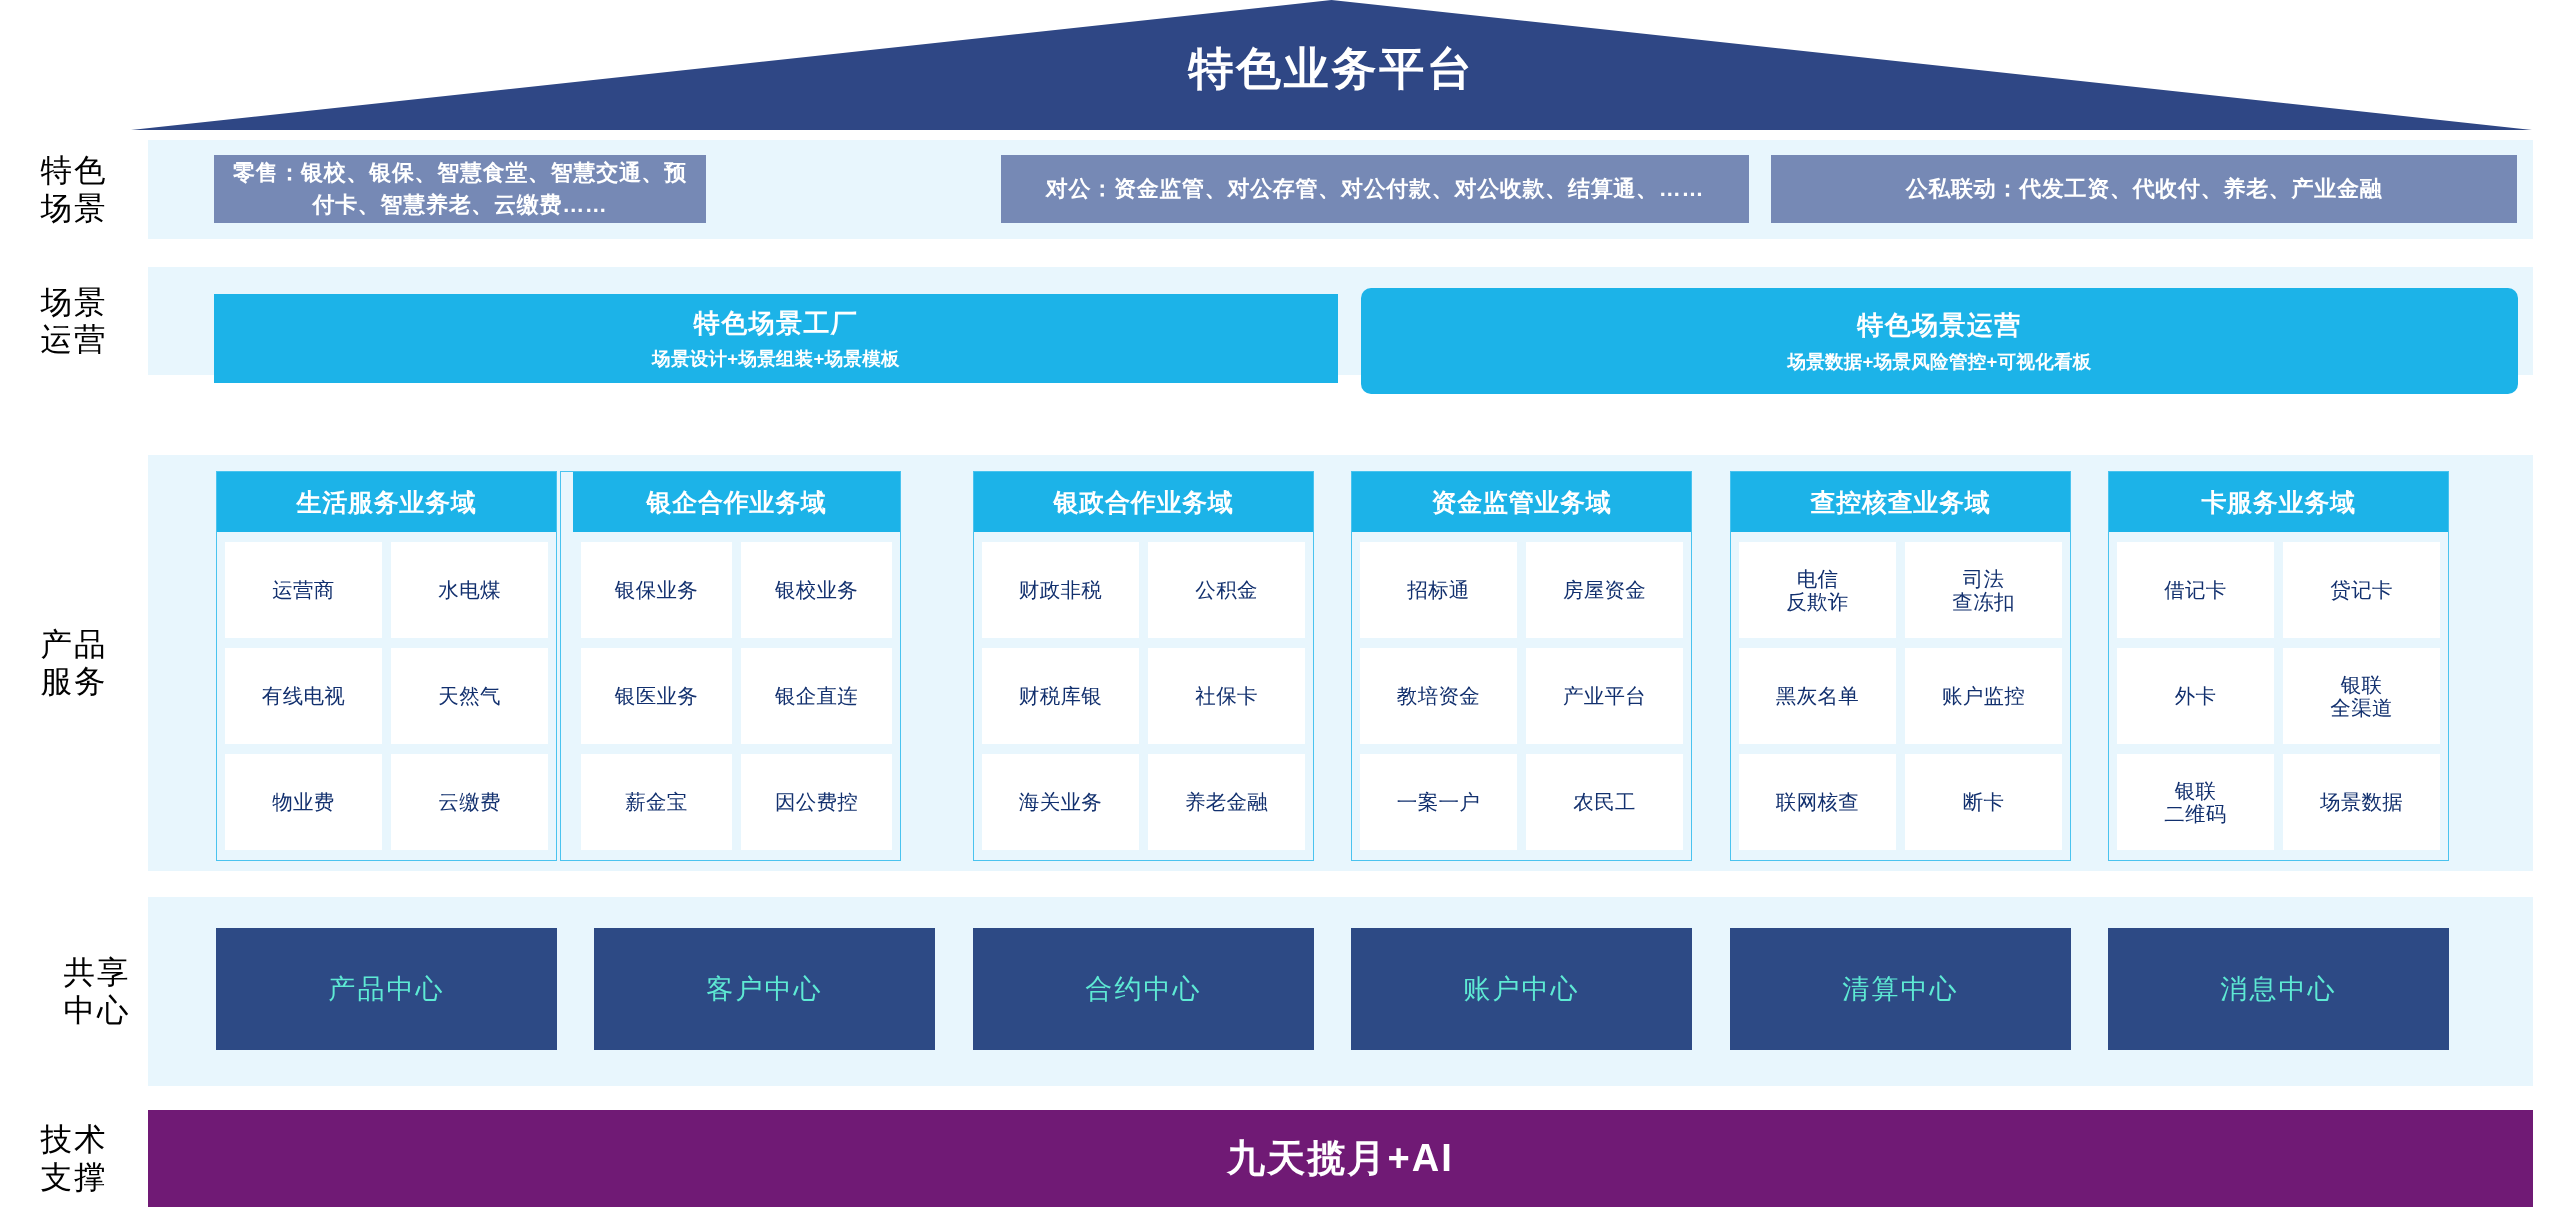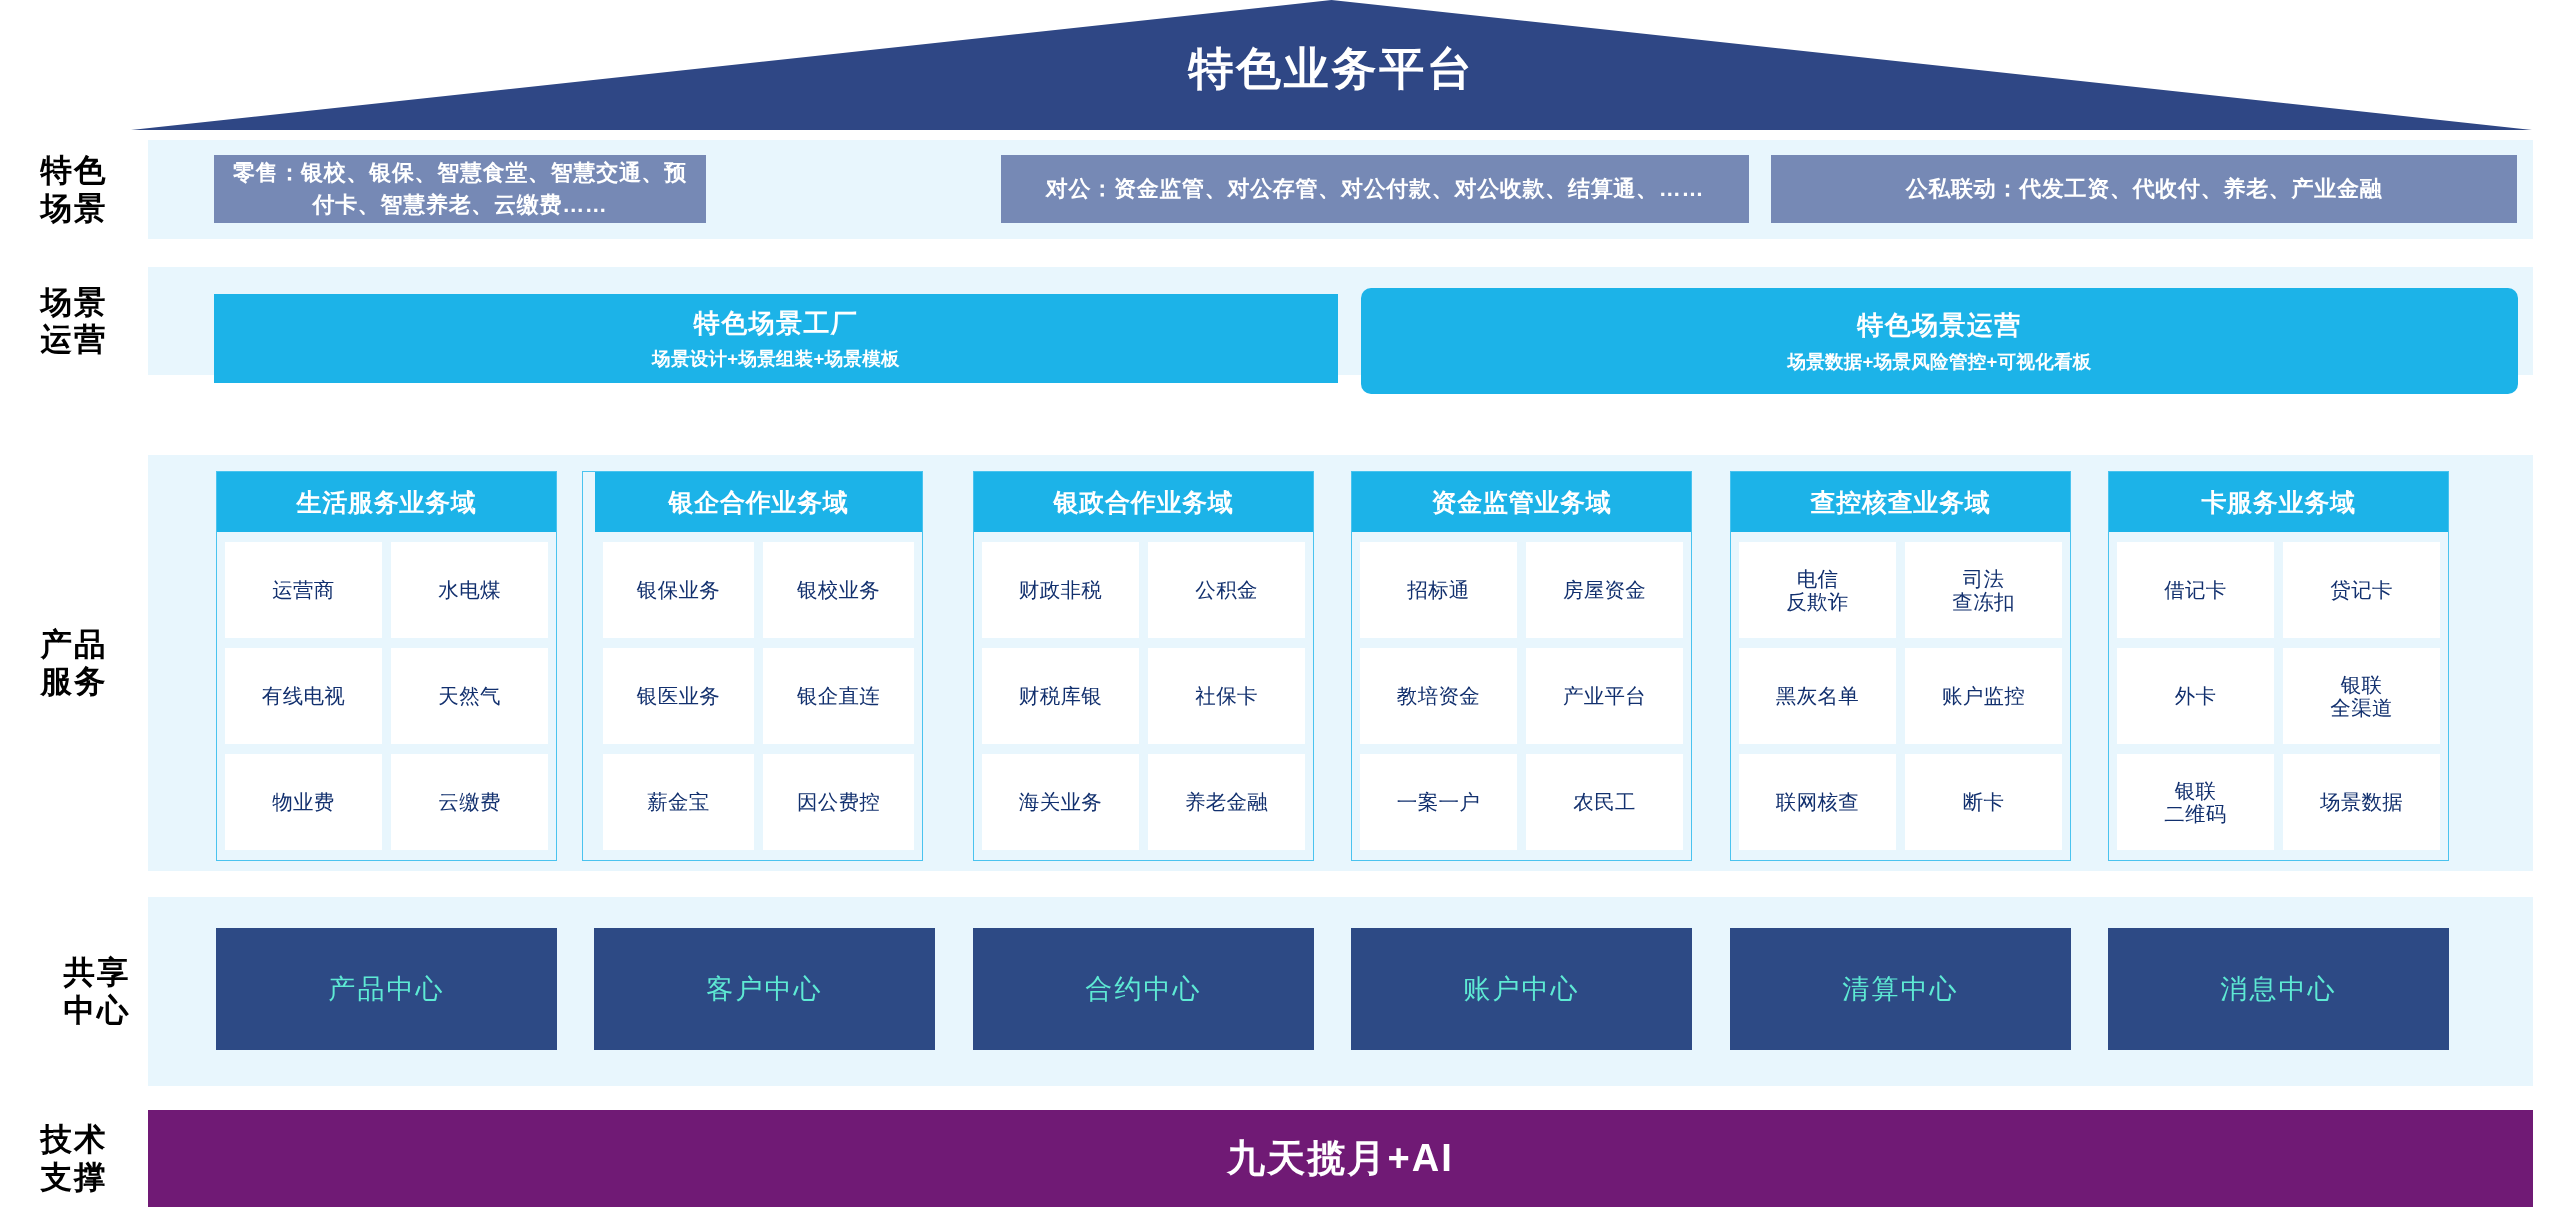--- a/index.html
+++ b/index.html
@@ -13,21 +13,21 @@
                 background:#2f4785;
                 clip-path: polygon(0% 100%, 50% 0%, 100% 100%, 100% 100%, 0% 100%); }
   #roof-title { position:absolute; left:131px; top:0; width:2401px; height:130px;
                 display:flex; align-items:flex-end; justify-content:center;
                 padding-bottom:31px; color:#ffffff;
                 font-size:45px; font-weight:bold; letter-spacing:2.7px;
                 text-shadow:0 0 0.7px #2f4785; }
   .rowlabel { position:absolute; left:0; width:148px;
               display:flex; flex-direction:column; align-items:center;
               justify-content:center; color:#000000;
-              font-size:31.5px; font-weight:bold; line-height:1.18;
+              font-size:31.5px; font-weight:normal; line-height:1.18;
               letter-spacing:2.1px; }
   .rowlabel span { display:block; }
   .band { position:absolute; background:#e8f6fd; }
 
   
   #band-scene { left:148px; top:140px; width:2385px; height:99px; }
   .scene-box { position:absolute; background:#7689b5; color:#ffffff;
                display:flex; align-items:center; justify-content:center;
                text-align:center; font-size:22px; font-weight:bold;
                line-height:1.45; padding:4.1px 9.6px; letter-spacing:0.7px; }
@@ -110,21 +110,21 @@
   <div class="prod-body">
     <div class="tile">运营商</div>
     <div class="tile">水电煤</div>
     <div class="tile">有线电视</div>
     <div class="tile">天然气</div>
     <div class="tile">物业费</div>
     <div class="tile">云缴费</div>
   </div>
 </div>
 
-<div class="prod-col" style="left:582px;padding-left:12px;">
+<div class="prod-col" style="left:560px;padding-left:12px;">
   <div class="prod-head">银企合作业务域</div>
   <div class="prod-body">
     <div class="tile">银保业务</div>
     <div class="tile">银校业务</div>
     <div class="tile">银医业务</div>
     <div class="tile">银企直连</div>
     <div class="tile">薪金宝</div>
     <div class="tile">因公费控</div>
   </div>
 </div>

